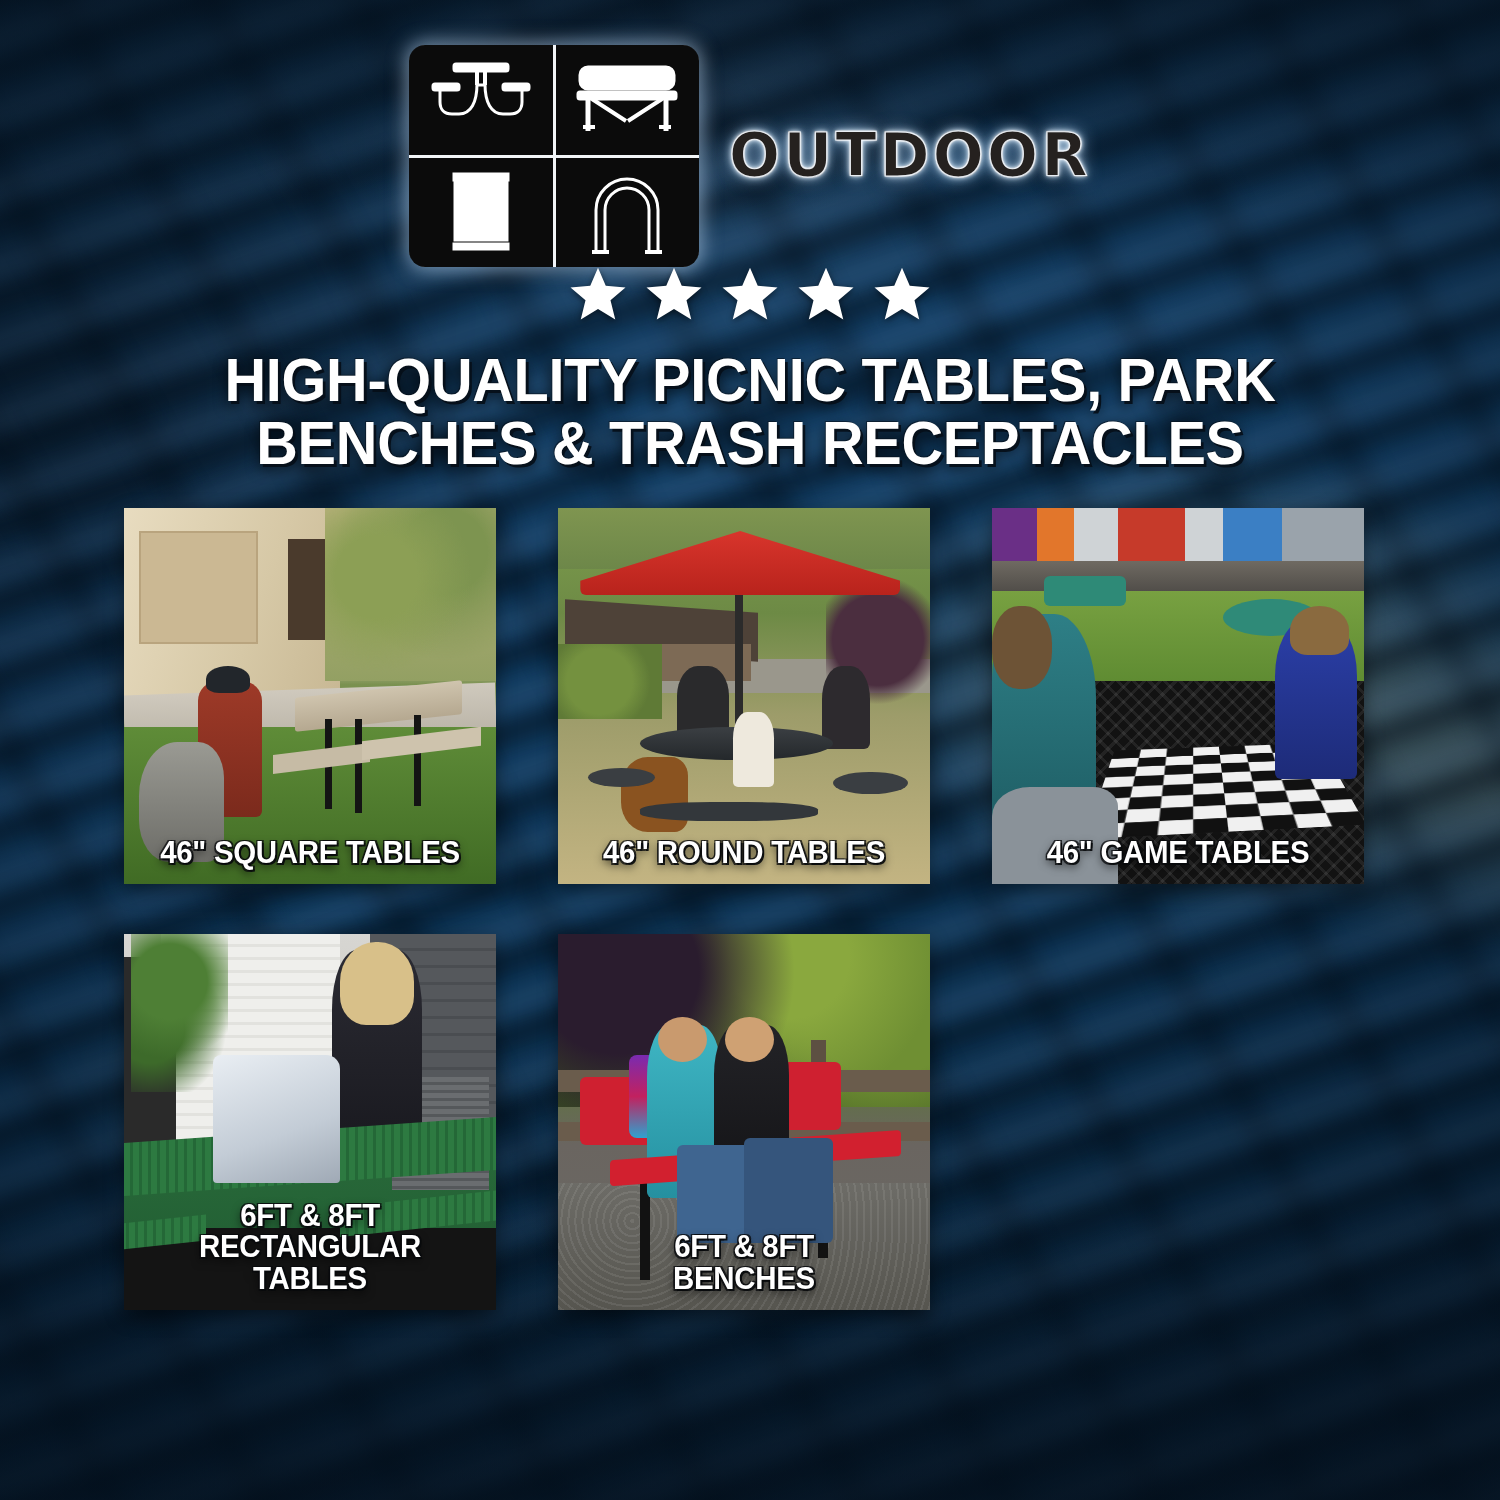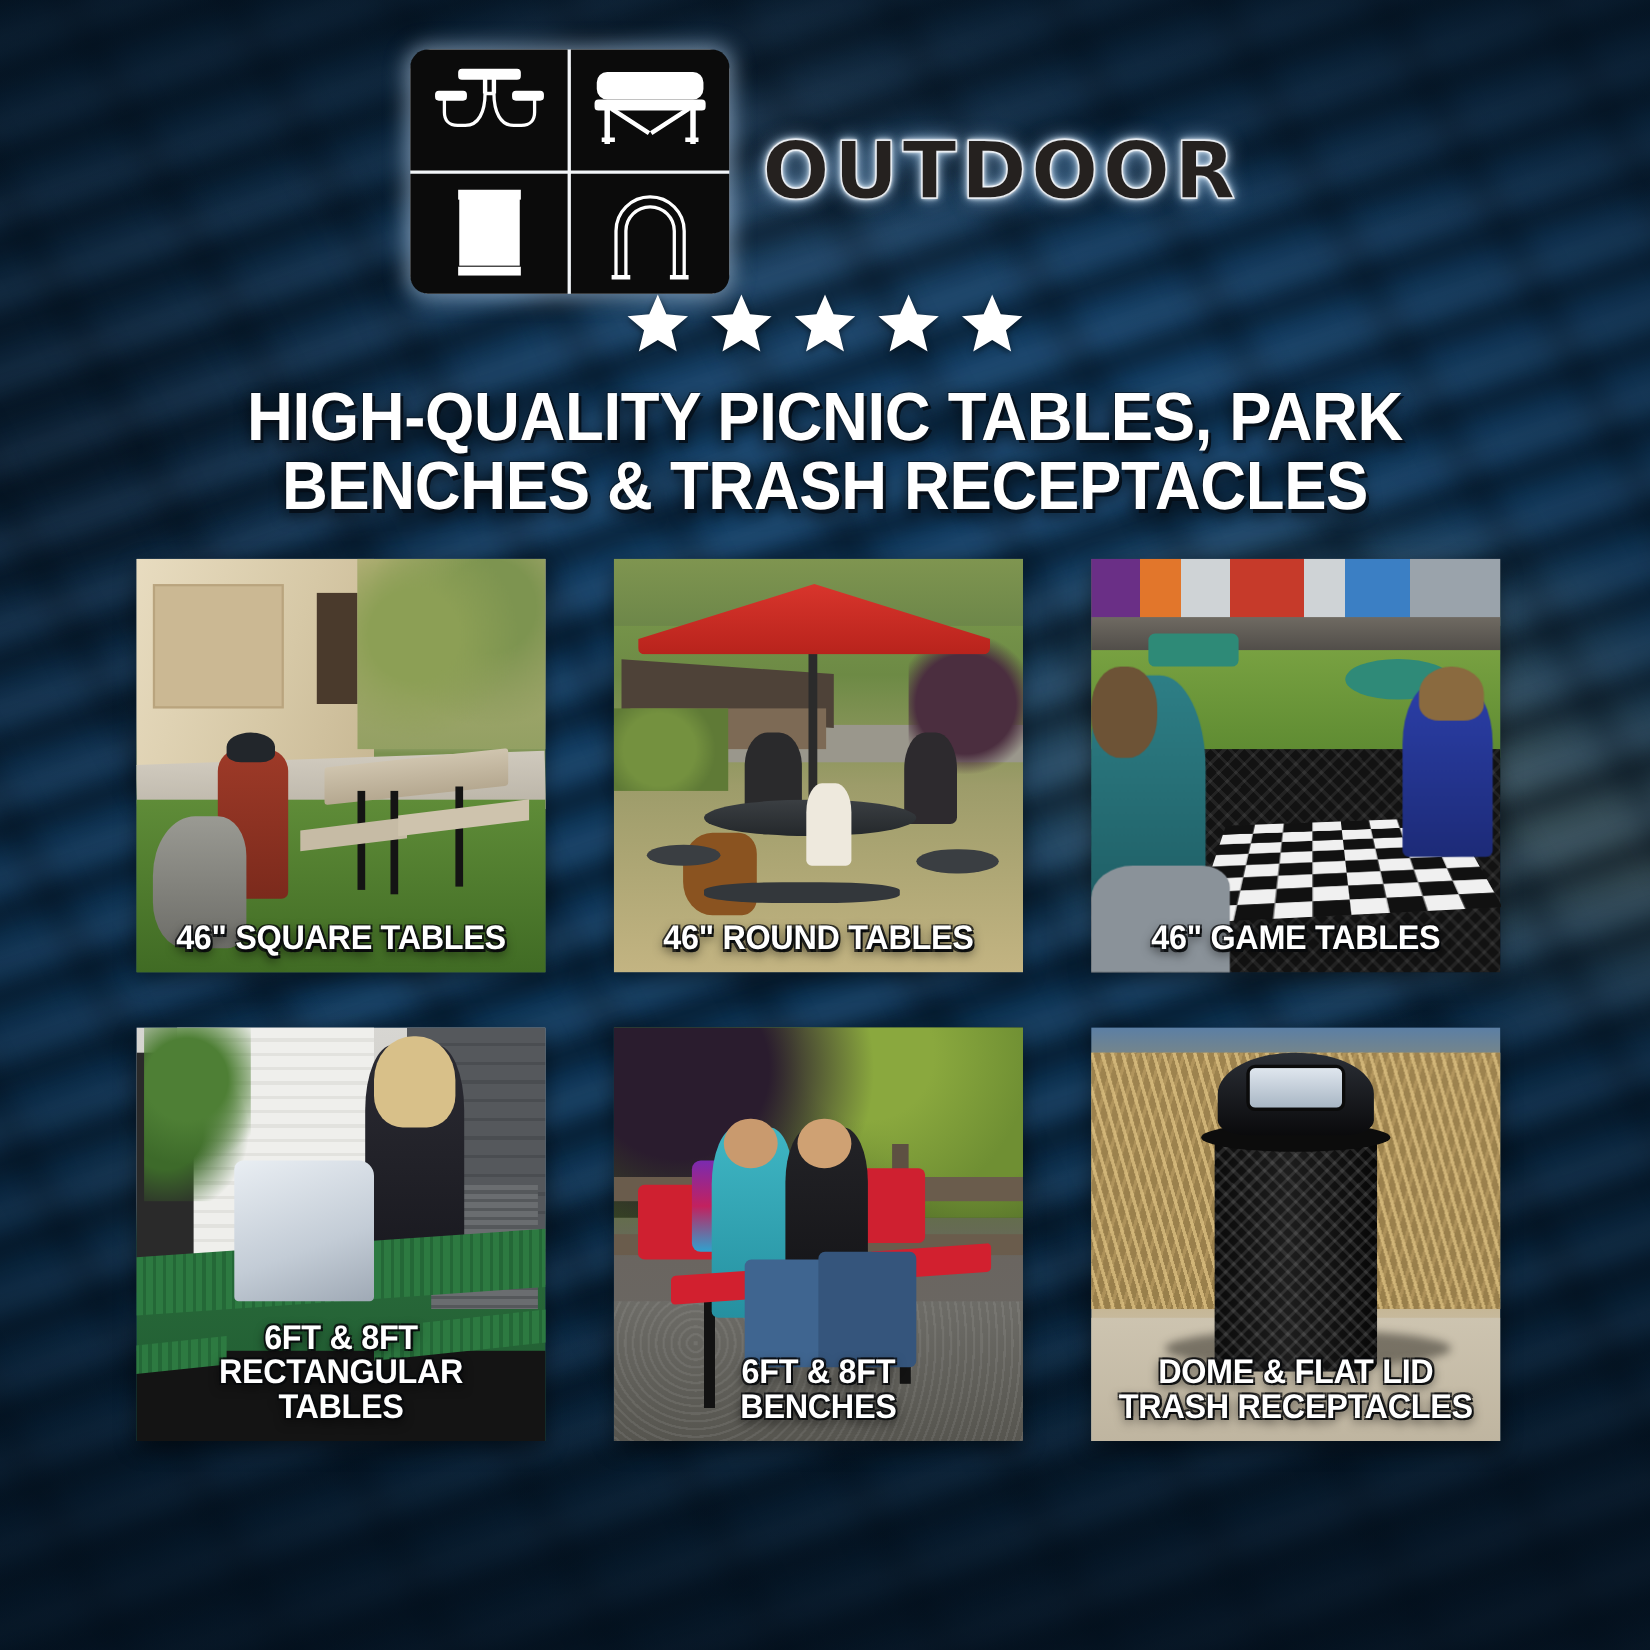--- a/index.html
+++ b/index.html
@@ -93,21 +93,21 @@
     color:#25211f;
     letter-spacing:.055em;
     line-height:.96;
     text-transform:uppercase;
     text-shadow:
       0 0 2px #fff, 0 0 4px #e9f2fb, 0 0 9px rgba(210,232,250,.95),
       0 0 18px rgba(160,200,240,.75), 1px 1px 0 #4d4743, -1px -1px 0 #2a2522;
     -webkit-text-stroke:1.2px rgba(245,250,255,.9);
   }
   .wm-1 { font-size:72px; }
-  .wm-2 { font-size:72px; }
+  .wm-2 { font-size:60px; }
   .wm-3 { font-size:72px; }
 
   
   .stars { display:flex; justify-content:center; gap:14px; margin-top:14px; height:62px; }
   .stars svg { filter:drop-shadow(0 2px 3px rgba(0,0,0,.55)); }
 
   
   .headline {
     margin-top:22px; text-align:center;
     font-family:"Liberation Sans", sans-serif;
@@ -500,30 +500,15 @@
         <div class="shape seat1"></div>
         <div class="shape jeans1"></div>
           <div class="shape jeans2"></div>
       </div>
       <div class="caption">
         <span class="cl">6FT &amp; 8FT</span>
         <span class="cl">BENCHES</span>
       </div>
     </div>
 
-    <div class="tile">
-      <div class="photo t6">
-        <div class="shape grassy"></div>
-          <div class="shape walk"></div>
-          <div class="shape shadow"></div>
-        <div class="shape body"></div>
-          <div class="shape rim"></div>
-        <div class="shape dome"></div>
-          <div class="shape open"></div>
-      </div>
-      <div class="caption">
-        <span class="cl">DOME &amp; FLAT LID</span>
-        <span class="cl">TRASH RECEPTACLES</span>
-      </div>
-    </div>
 
   </div>
 </div>
 
 </body></html>

